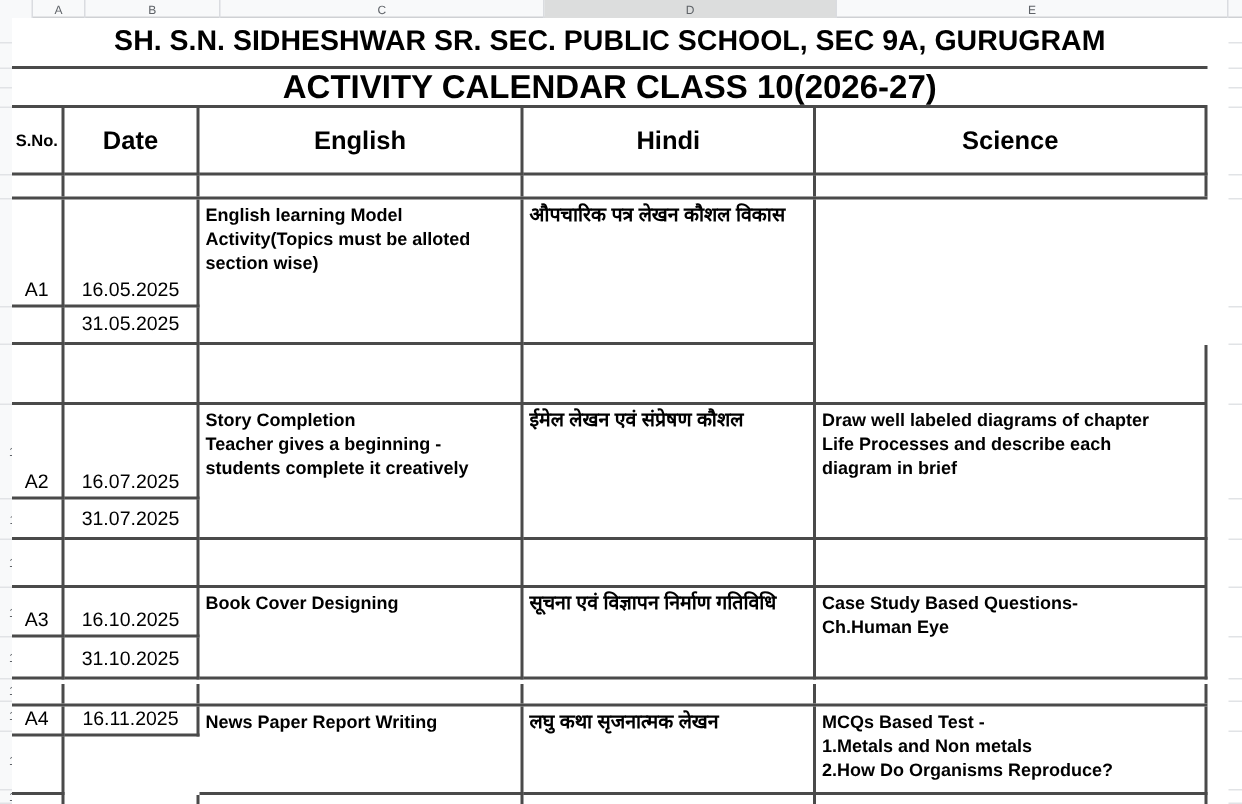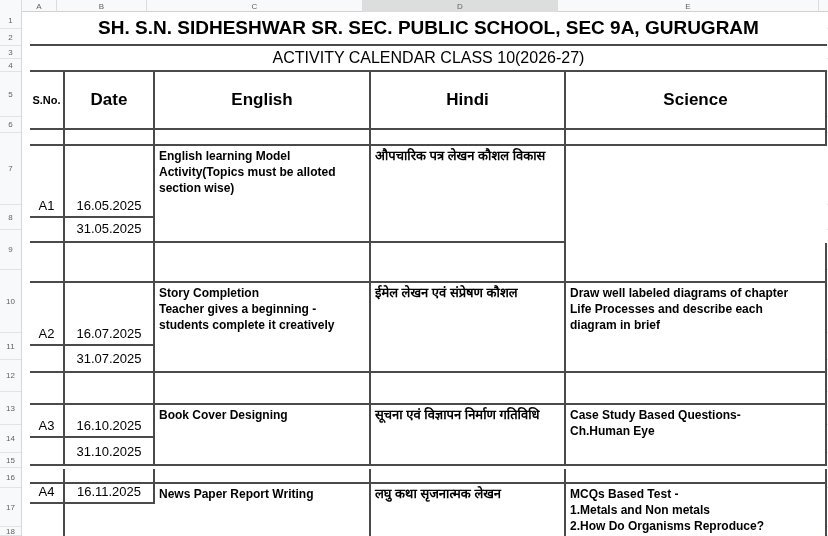--- a/index.html
+++ b/index.html
@@ -26,24 +26,24 @@
   .gutter{position:absolute;left:0;top:12px;width:22px;height:524px;
           background:var(--gutter-bg);border-right:1px solid #d5d7da;}
   .rowcell{display:flex;align-items:center;justify-content:center;overflow:hidden;
            font-size:8px;color:var(--hdr-txt);border-bottom:1px solid var(--grid);}
 
   
   .rstrip{position:absolute;left:819px;top:12px;width:9px;height:524px;background:#fff;}
   .rstrip div{border-bottom:1px solid var(--grid);}
 
   
-  .tbl{position:absolute;left:30px;top:12px;width:797px;height:524px;background:#fff;}
+  .tbl{position:absolute;left:8px;top:12px;width:797px;height:524px;background:#fff;}
   .sec{border-bottom:2px solid var(--bd);display:flex;align-items:center;justify-content:center;}
   .titletext{font-size:19px;font-weight:bold;white-space:nowrap;}
-  .subtitletext{font-size:16px;font-weight:normal;white-space:nowrap;}
+  .subtitletext{font-size:22px;font-weight:bold;white-space:nowrap;}
 
   .grid5{display:grid;grid-template-columns:35px 90px 216px 195px 261px;}
   .bR{border-right:2px solid var(--bd);}
   .bB{border-bottom:2px solid var(--bd);}
 
   .hcell{display:flex;align-items:center;justify-content:center;overflow:hidden;
          font-weight:bold;font-size:17px;}
   .hcell.small{font-size:11px;}
 
   .blk .c-sno {grid-area:1/1/2/2;}
@@ -125,21 +125,21 @@
   <div class="tbl">
 
     <div class="sec" style="height:34px">
       <span class="titletext">SH. S.N. SIDHESHWAR SR. SEC. PUBLIC SCHOOL, SEC 9A, GURUGRAM</span>
     </div>
 
     <div class="sec" style="height:26px">
       <span class="subtitletext">ACTIVITY CALENDAR CLASS 10(2026-27)</span>
     </div>
 
-    <div class="grid5" style="height:58px">
+    <div class="grid5" style="height:45px">
       <div class="hcell small bR bB">S.No.</div>
       <div class="hcell bR bB">Date</div>
       <div class="hcell bR bB">English</div>
       <div class="hcell bR bB">Hindi</div>
       <div class="hcell bR bB">Science</div>
     </div>
 
     <div class="spacer" style="height:16px">
       <div class="bR"></div>
         <div class="bR"></div>

